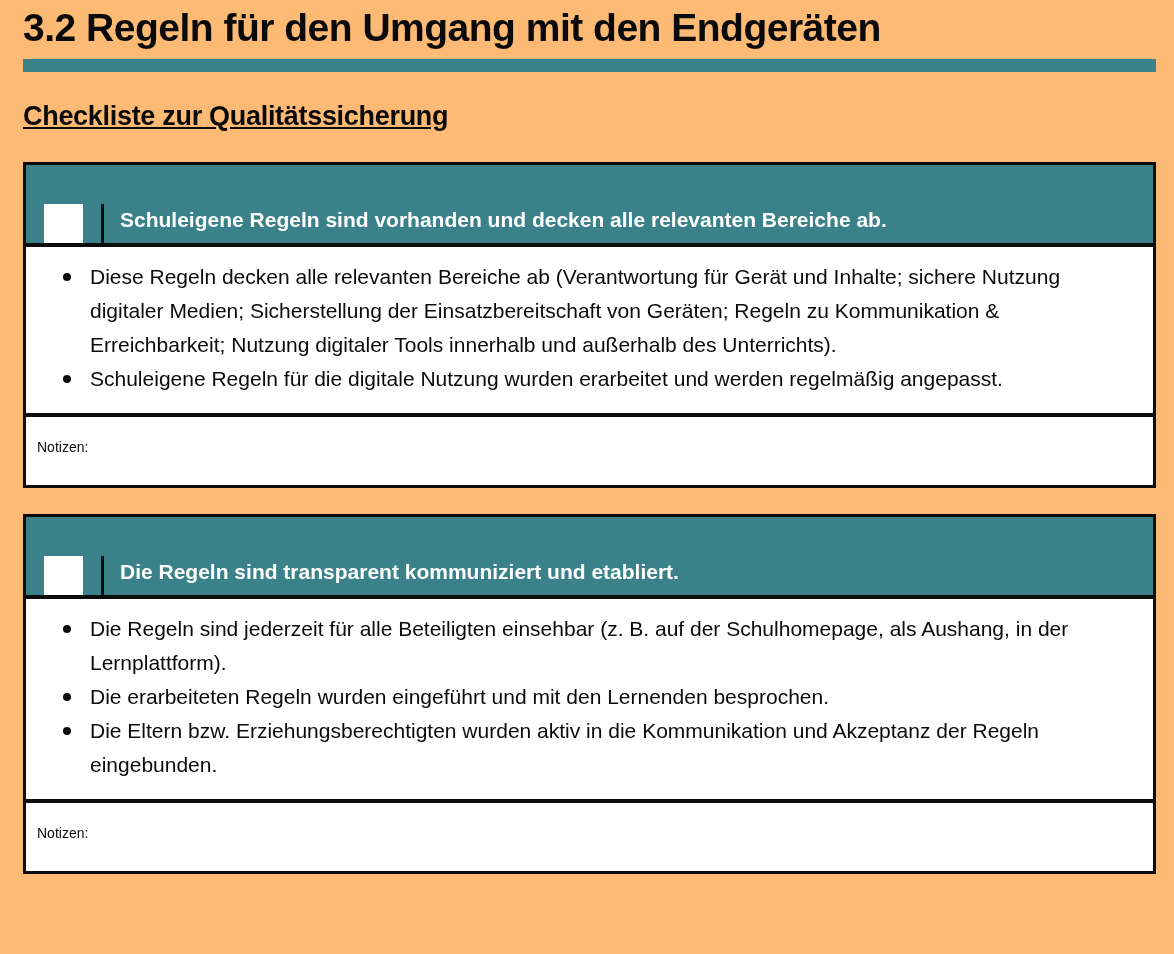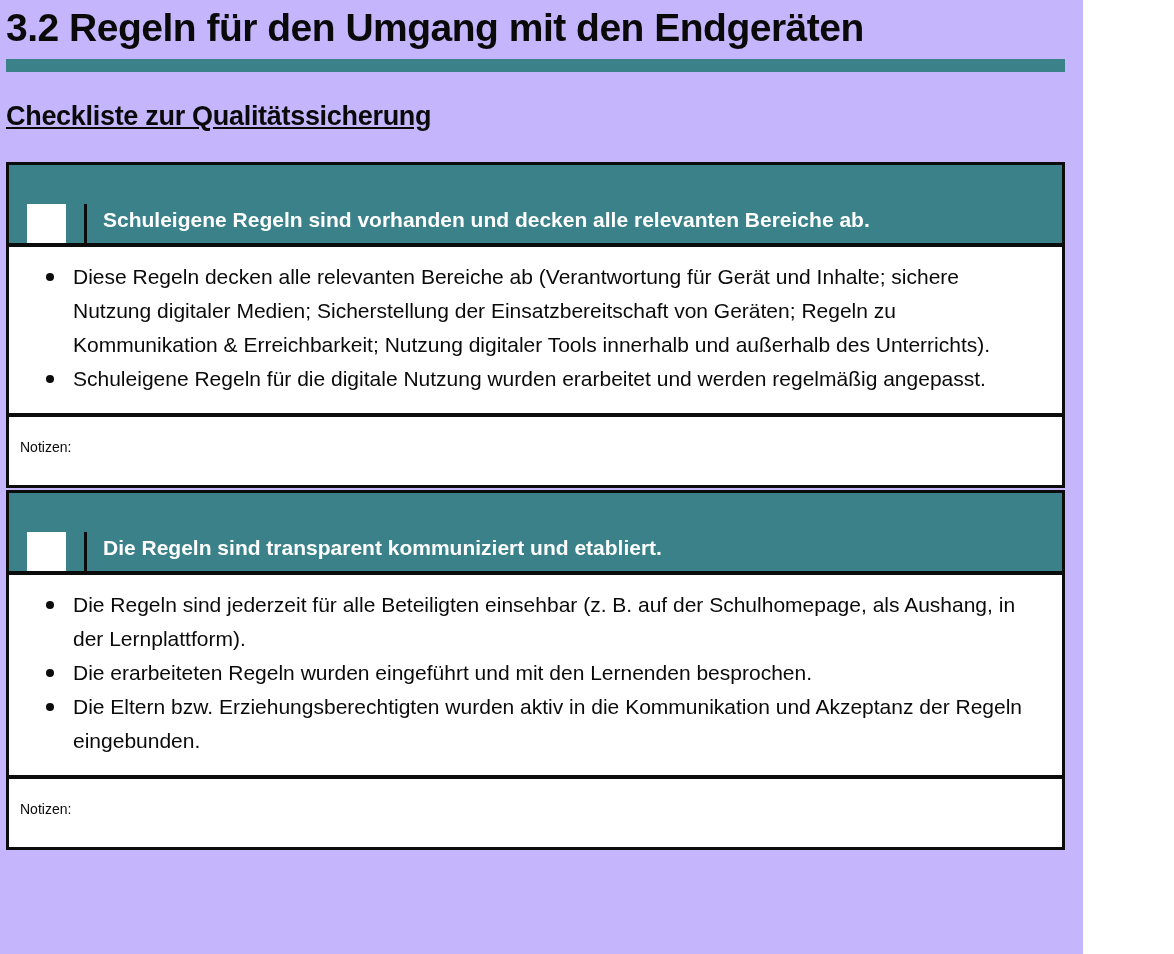--- a/index.html
+++ b/index.html
@@ -3,25 +3,25 @@
 <meta charset="utf-8">
 <style>
   html, body {
     margin: 0;
     padding: 0;
     background: #ffffff;
     font-family: "Liberation Sans", sans-serif;
     color: #000000;
   }
   .page {
-    width: 1083px;
+    width: 1174px;
     height: 954px;
     box-sizing: border-box;
-    padding: 6px 18px 0 6px;
-    background: #c4b5fd;
+    padding: 6px 18px 0 23px;
+    background: #fdba74;
     overflow: hidden;
   }
   h1.page-title {
     margin: 0;
     font-size: 39px;
     font-weight: bold;
     letter-spacing: -0.5px;
     line-height: 1.15;
     color: #0a0a0a;
   }
@@ -37,21 +37,21 @@
     letter-spacing: -0.3px;
     color: #0a0a0a;
     text-decoration: underline;
   }
   .checklist {
     border: 3px solid #0c0c0c;
     margin-top: 30px;
     background: #ffffff;
   }
   .checklist + .checklist {
-    margin-top: 2px;
+    margin-top: 26px;
   }
   .header-row {
     display: flex;
     align-items: flex-end;
     background: #3A8189;
     border-bottom: 4px solid #0c0c0c;
     min-height: 78px;
   }
   .checkbox-cell {
     width: 75px;

